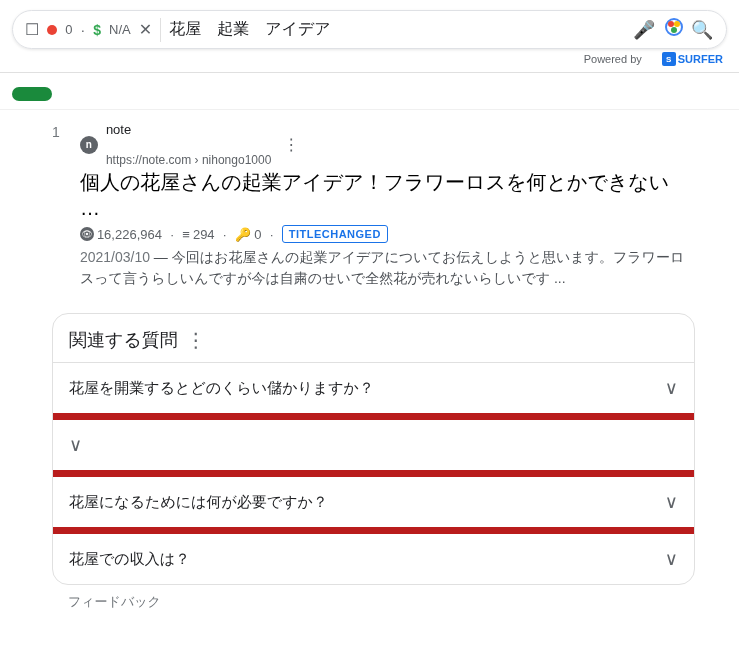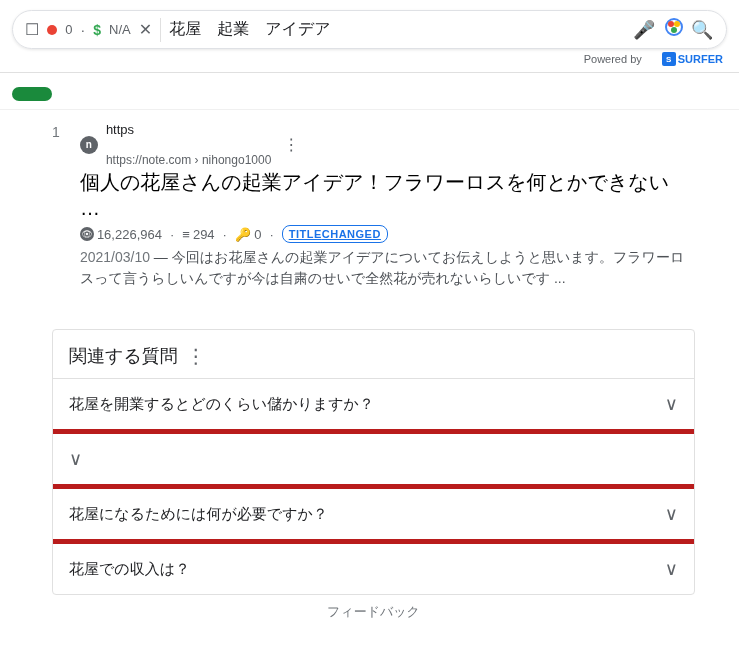--- a/index.html
+++ b/index.html
@@ -171,43 +171,42 @@
     }
     .metric-separator {
       color: #5f6368;
       font-size: 13px;
     }
     .title-changed-badge {
       display: inline-flex;
       align-items: center;
       padding: 2px 6px;
       border: 1px solid #1a73e8;
-      border-radius: 8px;
+      border-radius: 3px;
       font-size: 11px;
       color: #1a73e8;
       font-weight: bold;
       letter-spacing: 0.5px;
-      text-decoration: underline;
     }
 
     
     .result-snippet {
       font-size: 14px;
       color: #4d5156;
       line-height: 1.5;
     }
     .snippet-date {
       color: #70757a;
     }
 
     
     .faq-section {
-      margin-top: 40px;
+      margin-top: 24px;
       border: 1px solid #e0e0e0;
-      border-radius: 4px;
+      border-radius: 16px;
       overflow: hidden;
     }
     .faq-header {
       display: flex;
       align-items: center;
       gap: 8px;
       padding: 14px 16px 10px;
       font-size: 18px;
       font-weight: normal;
       color: #202124;
@@ -216,36 +215,36 @@
     .faq-dots {
       color: #5f6368;
       font-size: 20px;
       cursor: pointer;
     }
     .faq-item {
       display: flex;
       align-items: center;
       justify-content: space-between;
       padding: 14px 16px;
-      border-bottom: 5px solid #b91c1c;
+      border-bottom: 7px solid #b91c1c;
       cursor: pointer;
       font-size: 15px;
       color: #202124;
     }
     .faq-item:last-child {
       border-bottom: none;
     }
     .faq-chevron {
       color: #5f6368;
       font-size: 18px;
     }
 
     
     .feedback-row {
-      text-align: center;
+      text-align: left;
       padding: 8px 16px 8px;
       font-size: 13px;
       color: #70757a;
     }
 
     
     .icon-circle-red {
       display: inline-block;
       width: 10px;
       height: 10px;
@@ -311,21 +310,21 @@
   <div class="result-item">
     <span class="result-number">1</span>
     <div class="result-body">
 
       
       <div class="source-line">
         <div class="favicon">
           <span>n</span>
         </div>
         <div class="source-info">
-          <span class="source-name">https</span>
+          <span class="source-name">note</span>
           <span class="source-url">https://note.com › nihongo1000</span>
         </div>
         <span class="three-dots">⋮</span>
       </div>
 
       
       <div class="result-title">個人の花屋さんの起業アイデア！フラワーロスを何とかできない …</div>
 
       
       <div class="metrics-row">

